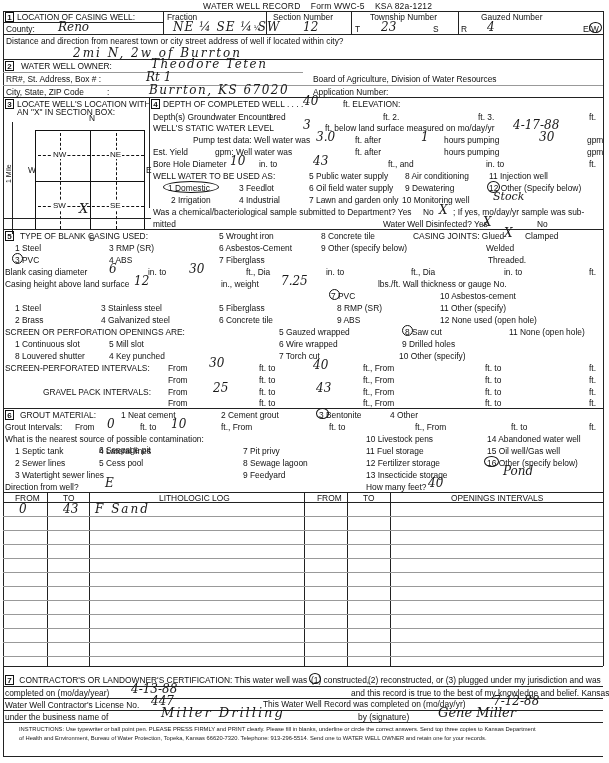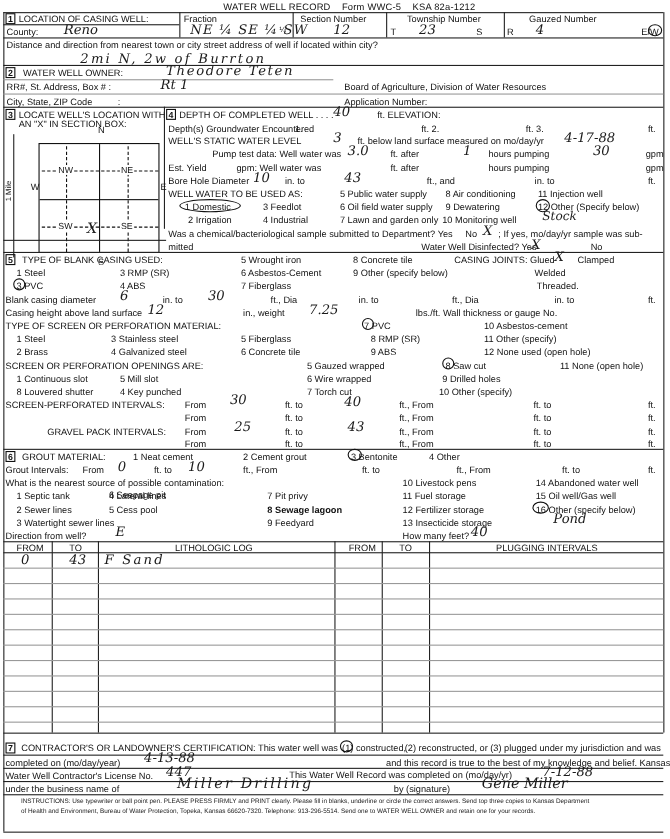--- a/index.html
+++ b/index.html
@@ -68,20 +68,21 @@
   <div class="hl" style="left:0;top:59px;width:600px;"></div>
   <div class="t" style="left:2px;top:61px;"><span class="num">2</span><span style="margin-left:4px;">WATER WELL OWNER:</span></div>
   <div class="hw" style="left:148px;top:57px;letter-spacing:1.5px;">Theodore Teten</div>
   <div class="dl" style="left:0;top:72px;width:300px;"></div>
   <div class="t" style="left:3px;top:74px;">RR#, St. Address, Box # :</div>
   <div class="hw" style="left:143px;top:70px;">Rt 1</div>
   <div class="t" style="left:310px;top:74px;">Board of Agriculture, Division of Water Resources</div>
   <div class="dl" style="left:0;top:85px;width:600px;"></div>
   <div class="t" style="left:3px;top:87px;">City, State, ZIP Code</div>
   <div class="t" style="left:104px;top:87px;">:</div>
+  <div class="hw" style="left:146px;top:83px;letter-spacing:1.5px;">Burrton, KS 67020</div>
   <div class="t" style="left:310px;top:87px;">Application Number:</div>
 
   <div class="hl" style="left:0;top:97px;width:600px;"></div>
   <div class="t" style="left:2px;top:99px;"><span class="num">3</span><span>LOCATE WELL'S LOCATION WITH</span></div>
   <div class="t" style="left:14px;top:107px;">AN "X" IN SECTION BOX:</div>
   <div class="vl" style="left:146px;top:97px;height:111px;border-left-width:1.5px;"></div>
 
   <div class="t" style="left:86px;top:113px;">N</div>
   <div class="t" style="left:86px;top:233px;">S</div>
   <div class="t" style="left:25px;top:165px;">W</div>
@@ -195,21 +196,20 @@
   <div class="t" style="left:408px;top:267px;">ft., Dia</div>
   <div class="t" style="left:501px;top:267px;">in. to</div>
   <div class="t" style="left:586px;top:267px;">ft.</div>
 
   <div class="t" style="left:2px;top:279px;">Casing height above land surface</div>
   <div class="hw" style="left:131px;top:274px;">12</div>
   <div class="t" style="left:218px;top:279px;">in., weight</div>
   <div class="hw" style="left:278px;top:274px;">7.25</div>
   <div class="t" style="left:375px;top:279px;">lbs./ft. Wall thickness or gauge No.</div>
 
-  <div class="t" style="left:2px;top:291px;">TYPE OF SCREEN OR PERFORATION MATERIAL:</div>
   <div class="t" style="left:12px;top:303px;">1 Steel</div>
   <div class="t" style="left:98px;top:303px;">3 Stainless steel</div>
   <div class="t" style="left:216px;top:303px;">5 Fiberglass</div>
   <div class="t" style="left:328px;top:291px;">7 PVC</div>
   <div class="circle" style="left:326px;top:289px;width:11px;height:11px;"></div>
   <div class="t" style="left:437px;top:291px;">10 Asbestos-cement</div>
   <div class="t" style="left:12px;top:315px;">2 Brass</div>
   <div class="t" style="left:98px;top:315px;">4 Galvanized steel</div>
   <div class="t" style="left:216px;top:315px;">6 Concrete tile</div>
   <div class="t" style="left:334px;top:303px;">8 RMP (SR)</div>
@@ -281,21 +281,21 @@
   <div class="t" style="left:586px;top:422px;">ft.</div>
 
   <div class="t" style="left:2px;top:434px;">What is the nearest source of possible contamination:</div>
   <div class="t" style="left:12px;top:446px;">1 Septic tank</div>
   <div class="t" style="left:96px;top:446px;">4 Lateral lines</div>
   <div class="t" style="left:240px;top:446px;">7 Pit privy</div>
   <div class="t" style="left:363px;top:434px;">10 Livestock pens</div>
   <div class="t" style="left:484px;top:434px;">14 Abandoned water well</div>
   <div class="t" style="left:12px;top:458px;">2 Sewer lines</div>
   <div class="t" style="left:96px;top:458px;">5 Cess pool</div>
-  <div class="t" style="left:240px;top:458px;font-weight:bold;">8 Sewage lagoon</div>
+  <div class="t" style="left:240px;top:458px;">8 Sewage lagoon</div>
   <div class="t" style="left:363px;top:446px;">11 Fuel storage</div>
   <div class="t" style="left:484px;top:446px;">15 Oil well/Gas well</div>
   <div class="t" style="left:12px;top:470px;">3 Watertight sewer lines</div>
   <div class="t" style="left:96px;top:445px;">6 Seepage pit</div>
   <div class="t" style="left:240px;top:470px;">9 Feedyard</div>
   <div class="t" style="left:363px;top:458px;">12 Fertilizer storage</div>
   <div class="t" style="left:484px;top:458px;">16 Other (specify below)</div>
   <div class="circle" style="left:481px;top:456px;width:15px;height:11px;"></div>
   <div class="t" style="left:363px;top:470px;">13 Insecticide storage</div>
   <div class="hw" style="left:500px;top:464px;">Pond</div>
@@ -306,21 +306,21 @@
   <div class="hw" style="left:425px;top:476px;">40</div>
 
   <div class="hl" style="left:0;top:492px;width:600px;border-top-width:1.5px;"></div>
   <div class="hl" style="left:0;top:502px;width:600px;"></div>
   <div>
     <div class="t" style="left:12px;top:493px;">FROM</div>
     <div class="t" style="left:60px;top:493px;">TO</div>
     <div class="t" style="left:156px;top:493px;">LITHOLOGIC LOG</div>
     <div class="t" style="left:314px;top:493px;">FROM</div>
     <div class="t" style="left:360px;top:493px;">TO</div>
-    <div class="t" style="left:448px;top:493px;">PLUGGING INTERVALS</div>
+    <div class="t" style="left:448px;top:493px;">OPENINGS INTERVALS</div>
 
     <div>
       <div class="hw" style="left:16px;top:502px;">0</div>
       <div class="hw" style="left:60px;top:502px;">43</div>
       <div class="hw" style="left:92px;top:502px;letter-spacing:2px;">F Sand</div>
     </div>
 
     <div class="vl" style="left:44px;top:492px;height:174px;"></div>
     <div class="vl" style="left:86px;top:492px;height:174px;border-left-width:1.5px;"></div>
     <div class="vl" style="left:301px;top:492px;height:174px;"></div>

